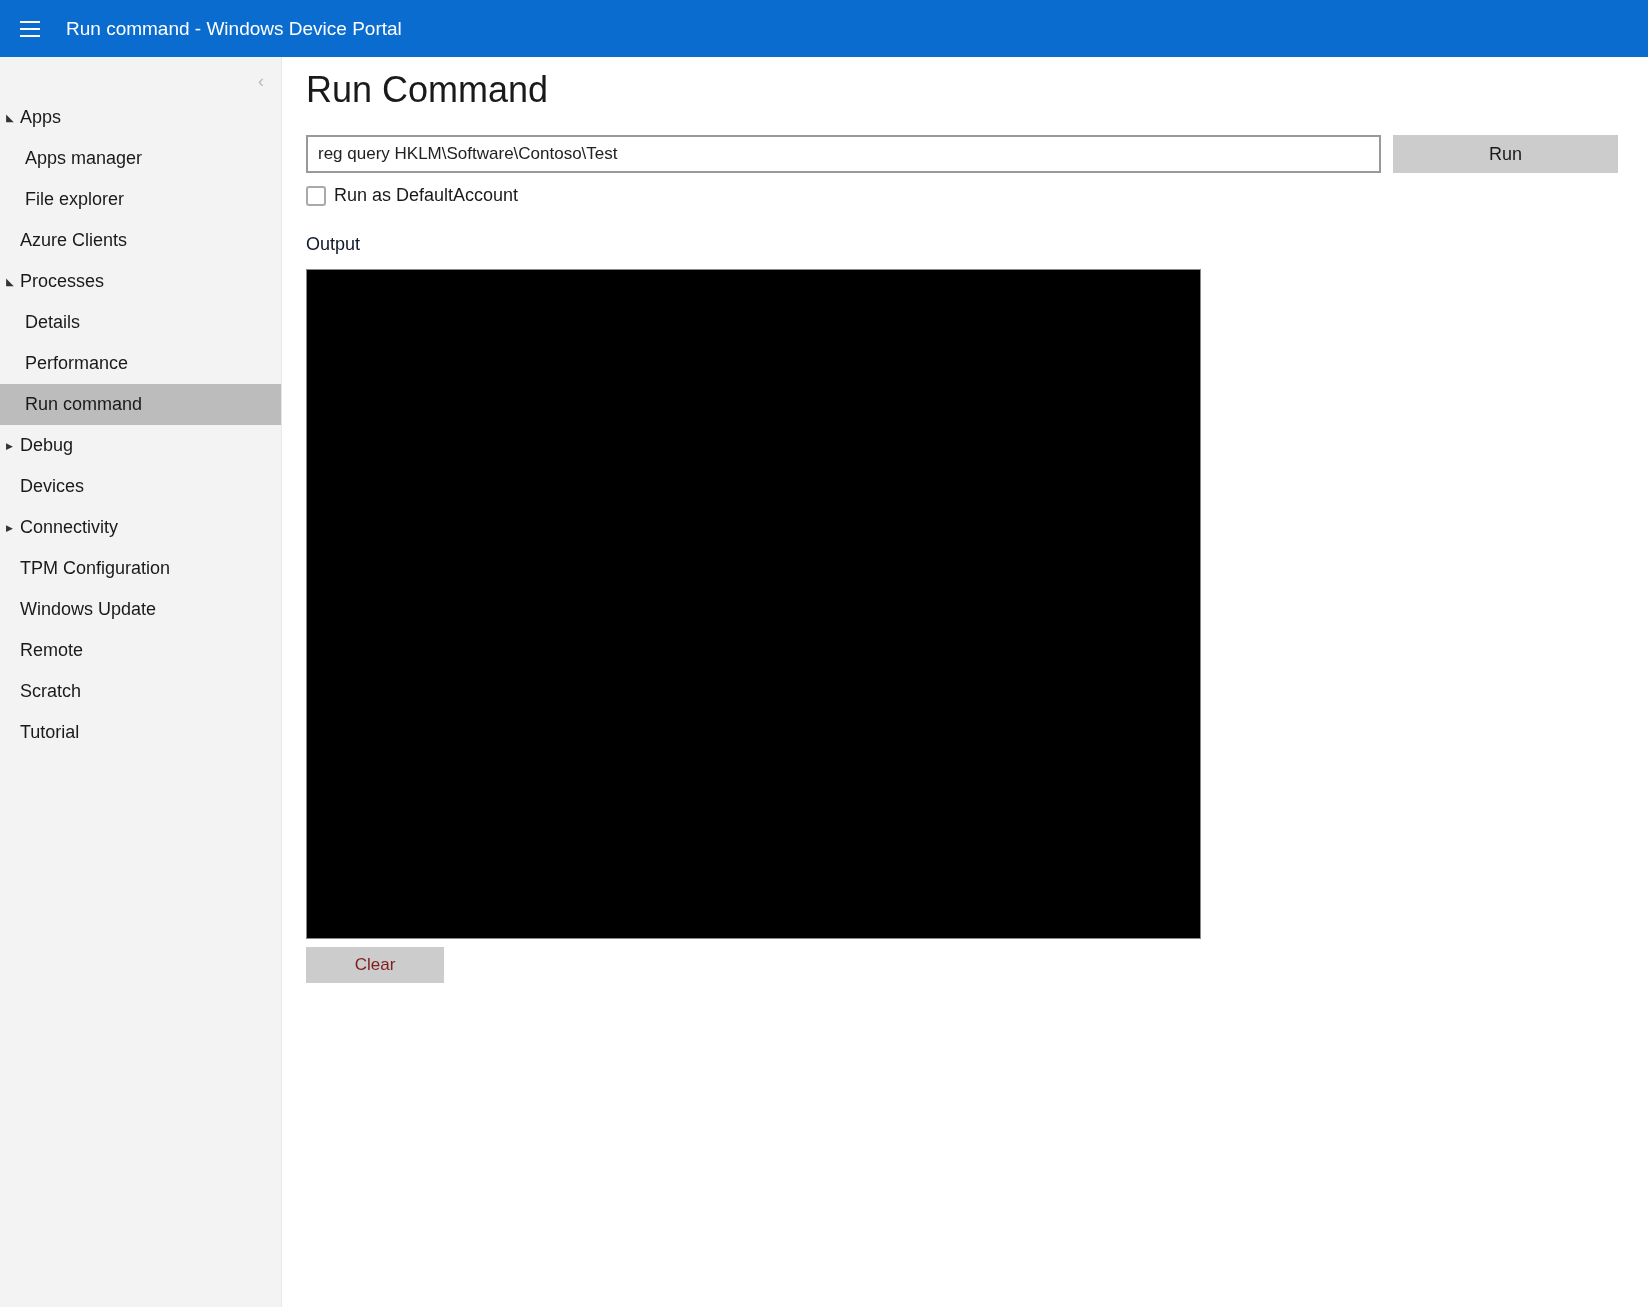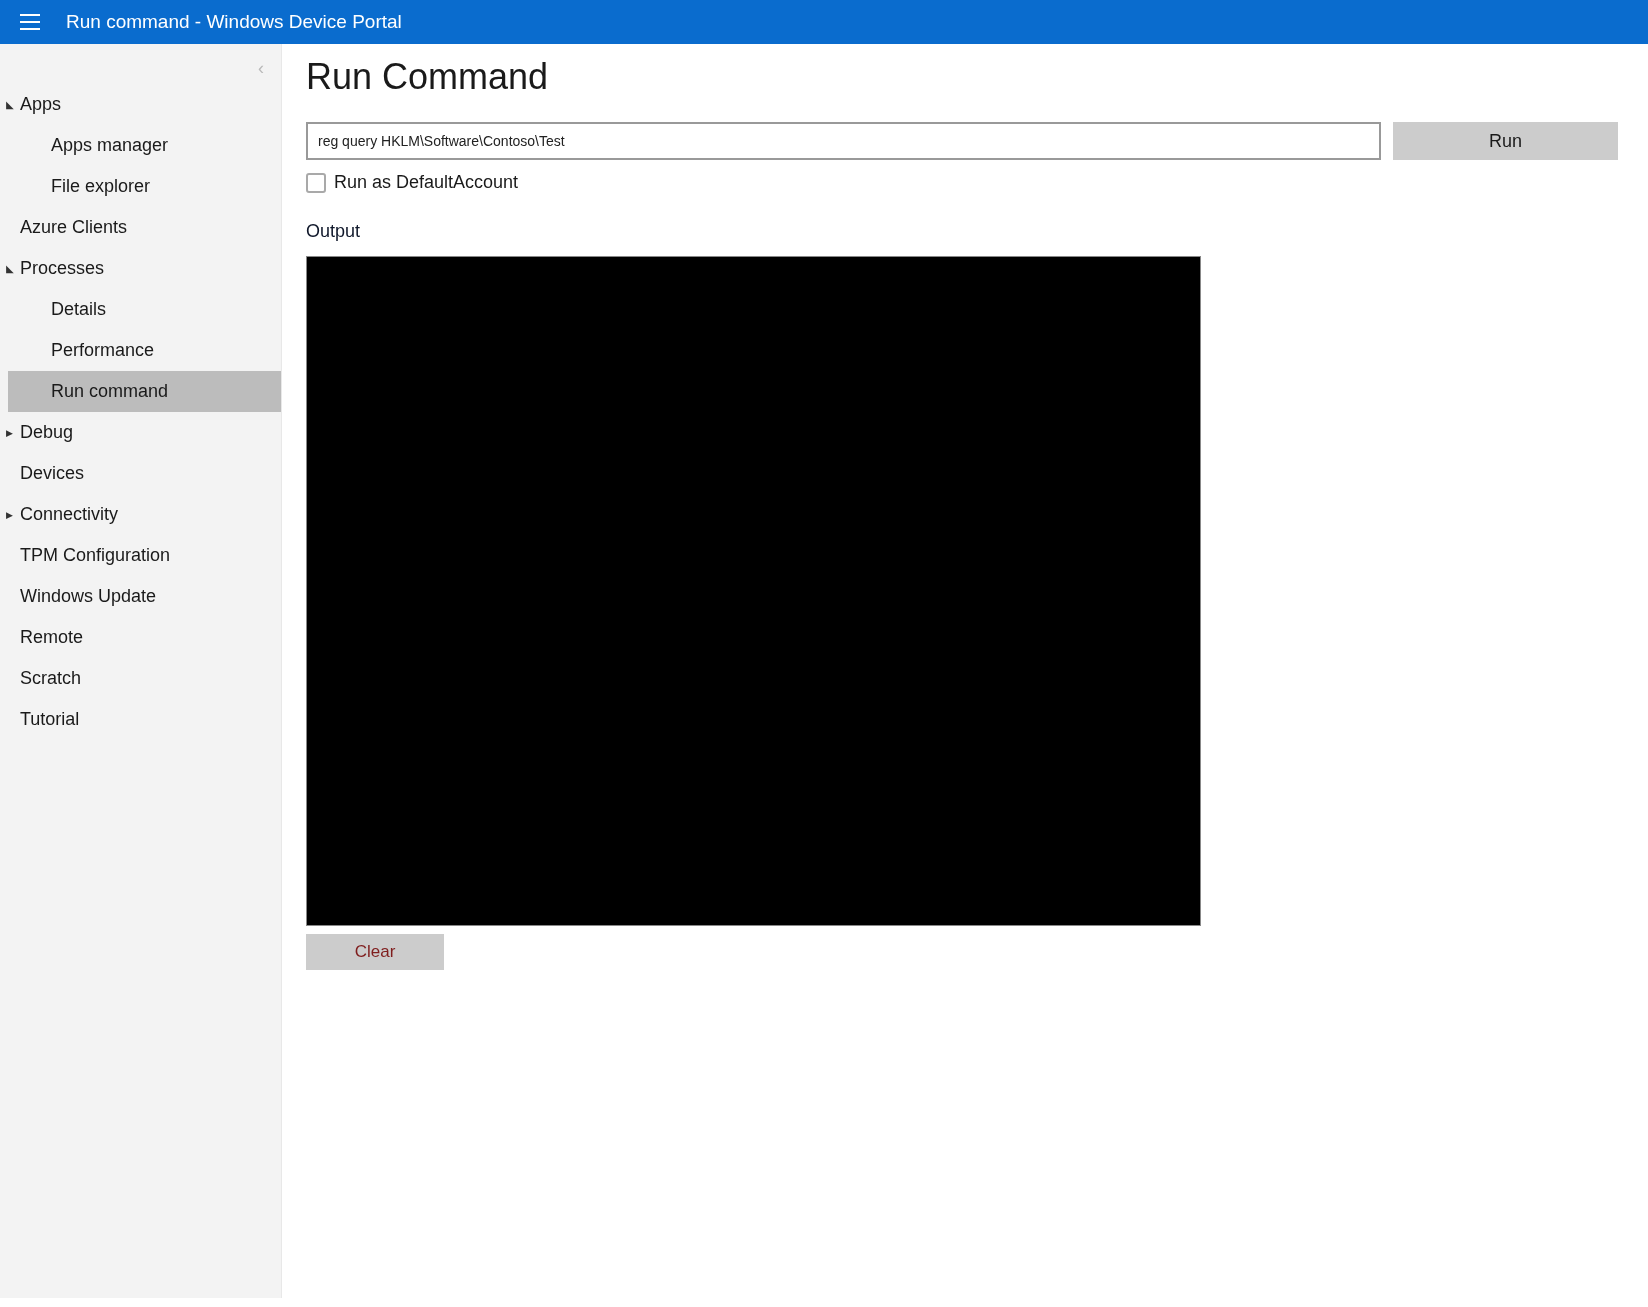--- a/index.html
+++ b/index.html
@@ -12,21 +12,21 @@
       font-size: 15px;
       color: #1a1a1a;
       background: #ffffff;
       width: 1648px;
       height: 1307px;
       overflow: hidden;
     }
     .header-bar {
       background: #0a6cce;
       color: #ffffff;
-      height: 44px;
+      height: 57px;
       display: flex;
       align-items: center;
       padding: 0 20px;
       gap: 22px;
     }
     .hamburger {
       width: 24px;
       height: 24px;
       display: flex;
       flex-direction: column;
@@ -72,22 +72,21 @@
     .nav-item {
       padding: 10px 20px;
       font-size: 18px;
       color: #1a1a1a;
       cursor: pointer;
       display: flex;
       align-items: center;
       position: relative;
     }
     .nav-item.sub {
-      padding-left: 43px;
-      margin-left: 8px;
+      padding-left: 25px;
     }
     .nav-item.active {
       background: #bcbcbc;
     }
     .nav-item .caret {
       position: absolute;
       left: 6px;
       font-size: 11px;
       color: #333;
       user-select: none;
@@ -105,21 +104,21 @@
     }
     .command-row {
       display: flex;
       gap: 12px;
       margin-bottom: 12px;
     }
     .command-input {
       flex: 1;
       height: 38px;
       border: 2px solid #999999;
-      font-size: 14px;
+      font-size: 17px;
       padding: 0 10px;
       outline: none;
       font-family: inherit;
       color: #222;
     }
     .run-btn {
       width: 225px;
       height: 38px;
       background: #cccccc;
       border: none;

